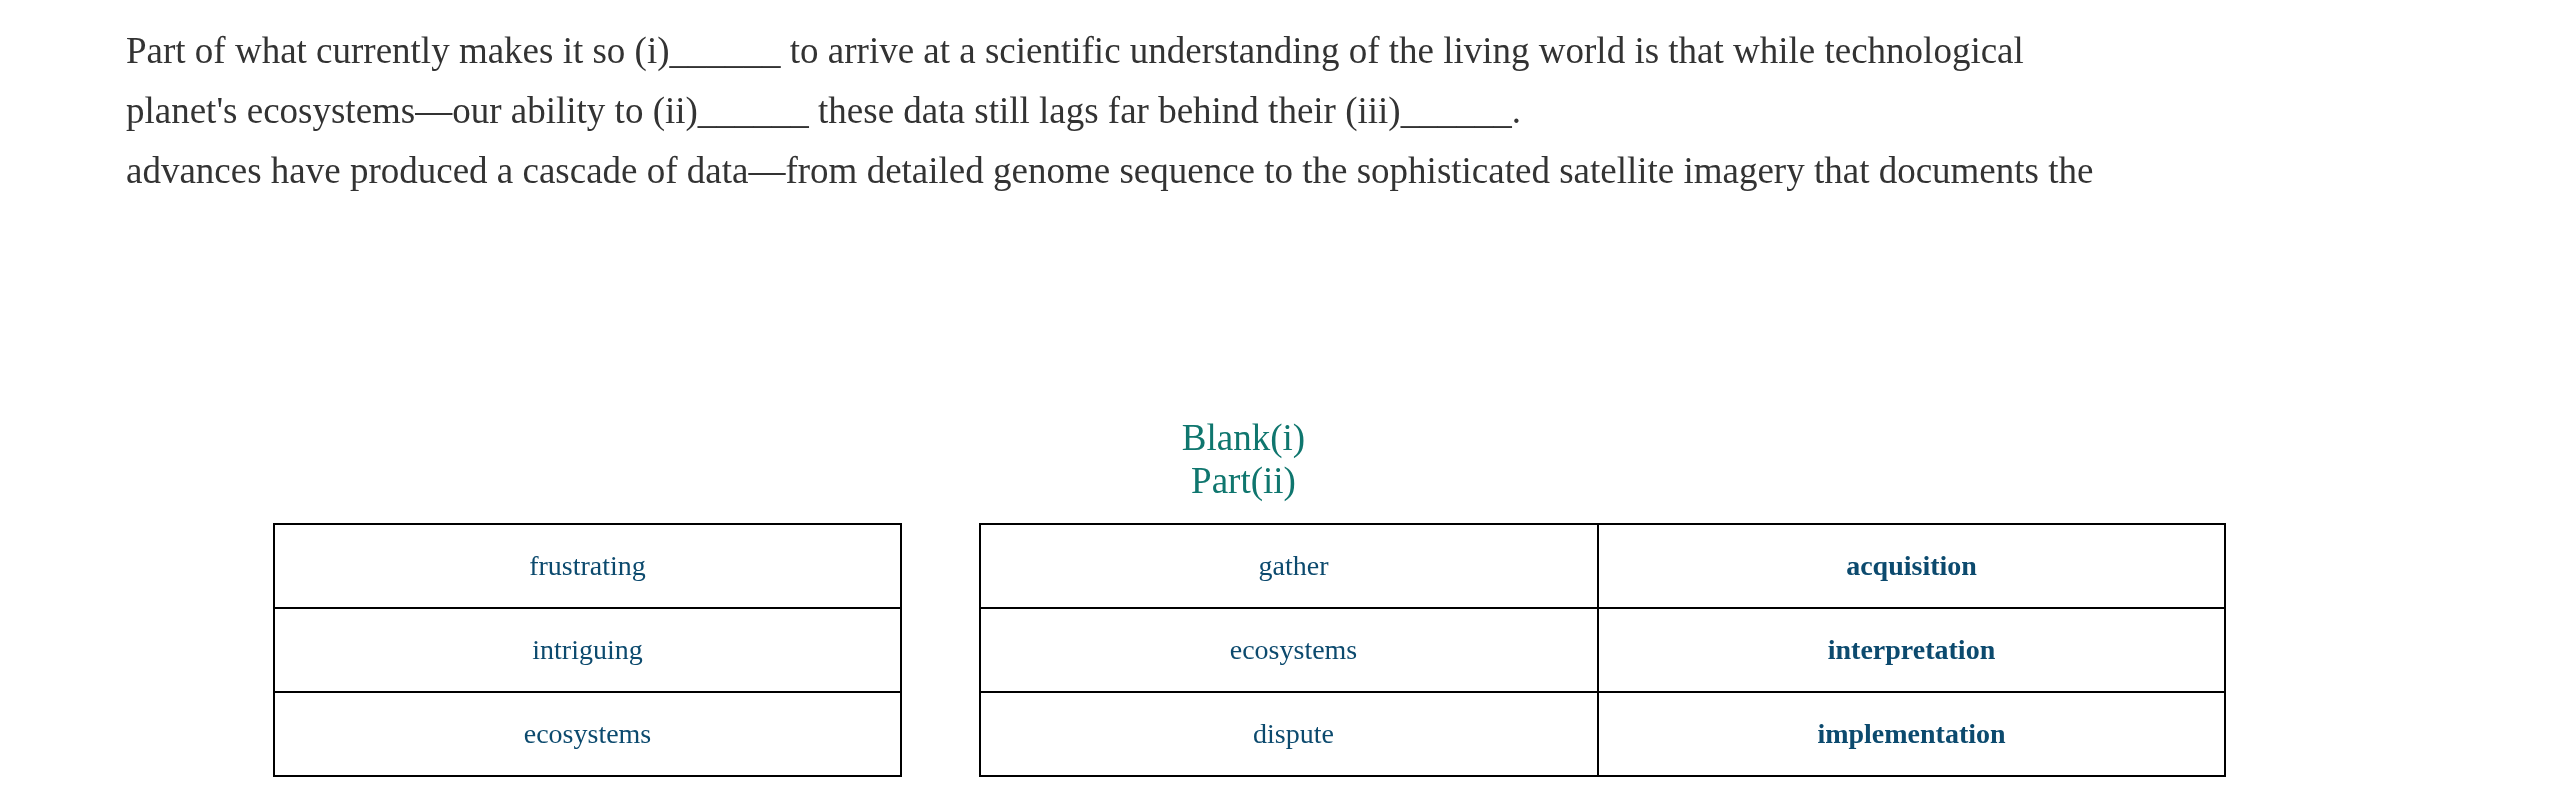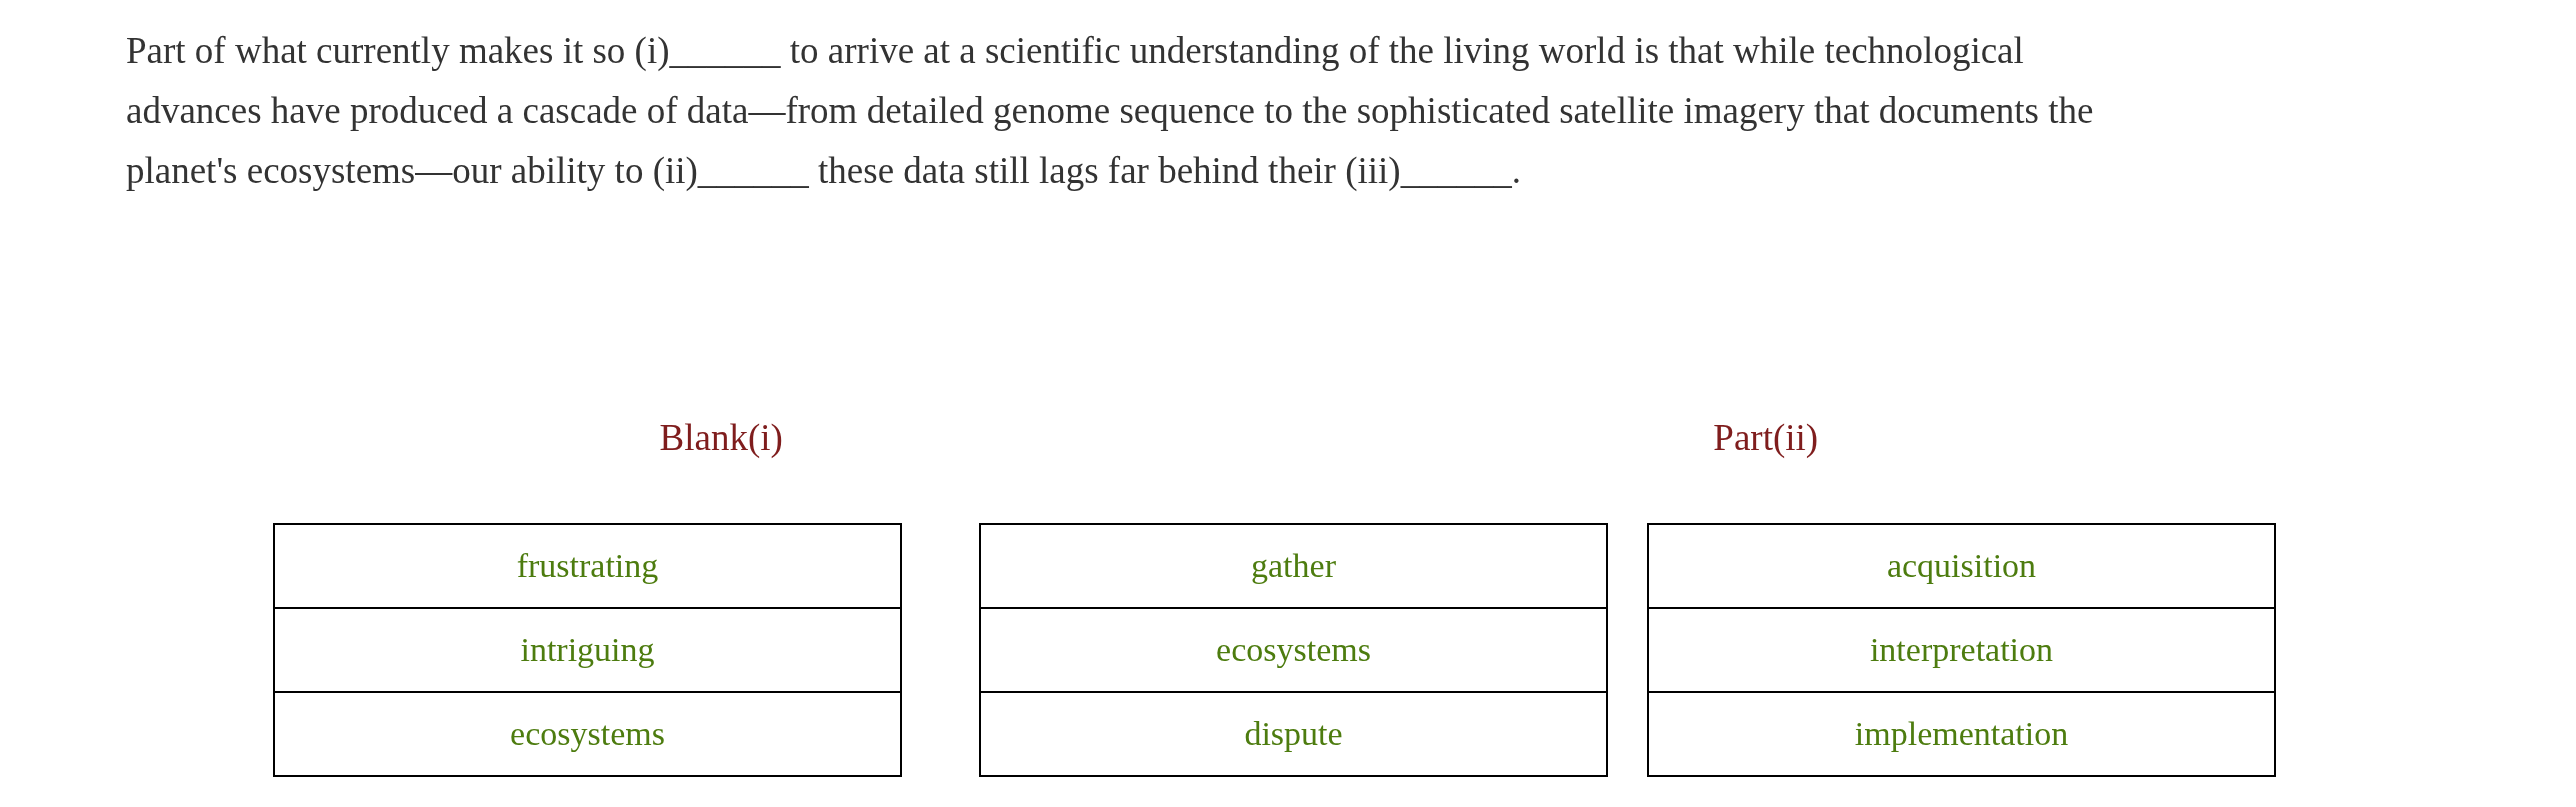--- a/index.html
+++ b/index.html
@@ -28,57 +28,58 @@
     white-space: nowrap;
   }
   .headers-row {
     position: absolute;
     left: 199px;
     top: 417px;
     width: 2089px;
     display: flex;
     font-size: 37px;
     line-height: 1.15;
-    color: #7f1d1d;
+    color: #0f766e;
+    flex-direction: column;
   }
   .headers-row .blank-label {
     flex: 1 1 0;
     text-align: center;
   }
   table.options-table {
     position: absolute;
     top: 523px;
     width: 629px;
     border-collapse: collapse;
     table-layout: fixed;
     background: #ffffff;
   }
   table.options-table td {
     height: 80px;
     border: 2.4px solid #000000;
     text-align: center;
     vertical-align: middle;
-    font-size: 34px;
-    color: #4d7c0f;
+    font-size: 28px;
+    color: #0c4a6e;
     background: #ffffff;
     cursor: pointer;
   }
   #table-blank-i   { left: 273px; }
   #table-blank-ii  { left: 979px; }
-  #table-blank-iii { left: 1647px; }
+  #table-blank-iii { left: 1597px; font-weight: bold; }
 </style>
 </head>
 <body>
 
 <div class="canvas">
 
   <div class="passage">
     <div class="passage-line">Part of what currently makes it so (i)______ to arrive at a scientific understanding of the living world is that while technological</div>
+    <div class="passage-line">planet's ecosystems—our ability to (ii)______ these data still lags far behind their (iii)______.</div>
     <div class="passage-line">advances have produced a cascade of data—from detailed genome sequence to the sophisticated satellite imagery that documents the</div>
-    <div class="passage-line">planet's ecosystems—our ability to (ii)______ these data still lags far behind their (iii)______.</div>
   </div>
 
   <div class="headers-row">
     <div class="blank-label">Blank(i)</div>
     <div class="blank-label">Part(ii)</div>
   </div>
 
   <table class="options-table" id="table-blank-i">
     <tbody>
       <tr>

